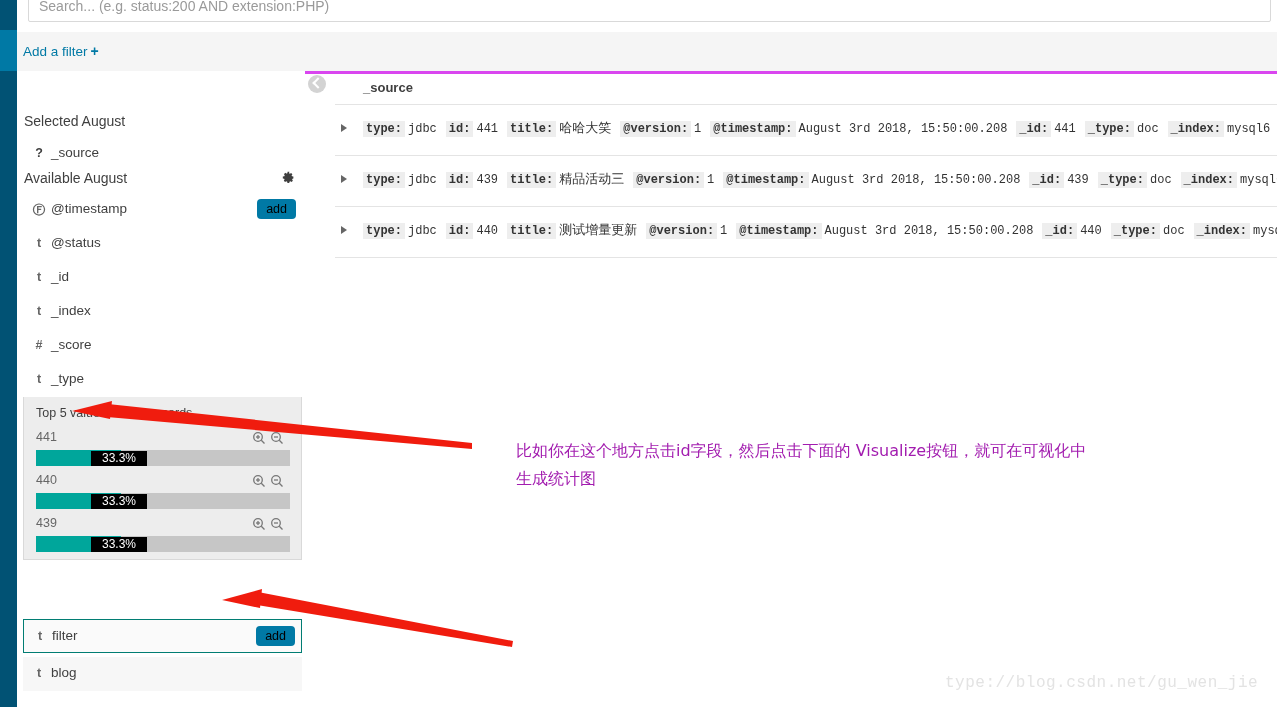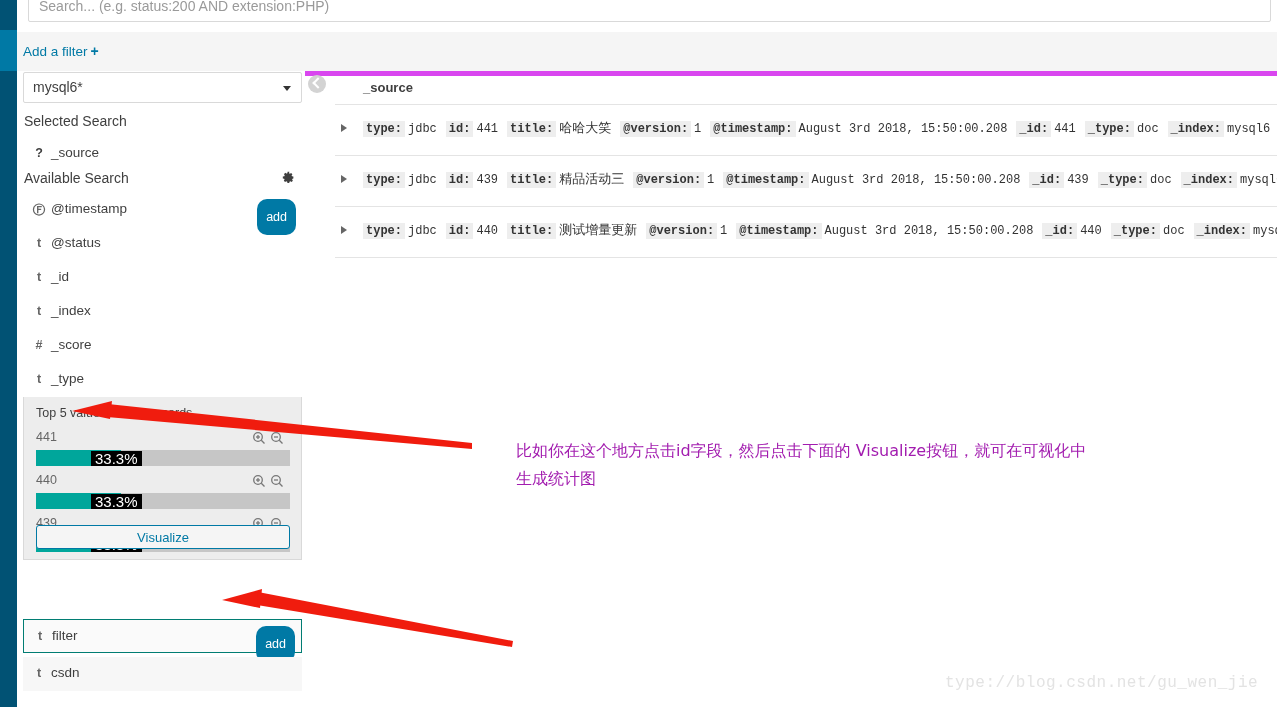--- a/index.html
+++ b/index.html
@@ -54,21 +54,21 @@
     outline: none;
   }
   #search-input::placeholder { color: #9a9a9a; opacity: 1; }
 
   
   #filter-bar {
     position: absolute;
     left: 17px; top: 32px;
     width: 1260px; height: 39px;
     background: #f5f5f5;
-    border-bottom: 5px solid #d946ef;
+    border-bottom: 3px solid #d946ef;
   }
   #add-filter {
     position: absolute;
     left: 6px; top: 11px;
     color: #0079a5;
     font-size: 13.5px;
     cursor: pointer;
     white-space: nowrap;
   }
   #add-filter .plus {
@@ -155,26 +155,26 @@
   .field-row.hovered {
     border: 1px solid #017d73;
     background: #fafafa;
   }
   .field-row.grey-bg { background: #f7f7f7; }
 
   .add-btn {
     position: absolute;
     right: 6px; top: 6px;
     background: #0079a5;
-    color: #ffffff;
+    color: #000000;
     border: none;
-    border-radius: 10px;
+    border-radius: 4px;
     font-family: "Liberation Sans", sans-serif;
     font-size: 12.5px;
-    padding: 11px 9px;
+    padding: 3px 9px;
     cursor: pointer;
   }
 
   
   #field-details {
     position: absolute;
     left: 6px; top: 326px;
     width: 279px; height: 163px;
     background: #ededed;
     border: 1px solid #d9d9d9;
@@ -213,22 +213,22 @@
     position: absolute;
     left: 0; top: 0;
     height: 16px;
     background: #00a69b;
   }
   .bucket .pct {
     position: absolute;
     top: 21px;
     background: #000000;
     color: #ffffff;
-    font-size: 15px;
-    padding: 1px 4px;
+    font-size: 12px;
+    padding: 1px 11px;
     line-height: 13px;
   }
   #visualize-btn {
     position: absolute;
     left: 12px; bottom: 10px;
     width: 254px; height: 24px;
     border: 1px solid #0079a5;
     border-radius: 3px;
     background: #f5f5f5;
     color: #0079a5;
@@ -345,33 +345,29 @@
 <div id="searchbar-row">
   <input id="search-input" type="text" placeholder="Search... (e.g. status:200 AND extension:PHP)" style="">
 </div>
 
 <div id="filter-bar">
   <span id="add-filter"><span>Add a filter</span><span class="plus">+</span></span>
 </div>
 
 <div id="sidebar">
 
-  <div id="index-pattern-select">
-    <span class="label">mysql6*</span>
-    <span class="caret"></span>
-  </div>
-
-  <div class="section-title" id="selected-fields-title">Selected Search</div>
+
+  <div class="section-title" id="selected-fields-title">Selected August</div>
 
   <div class="field-row selected-field" style="top:66px;">
     <span class="ftype">?</span>
     <span class="fname">_source</span>
   </div>
 
-  <div class="section-title" id="available-fields-title">Available Search</div>
+  <div class="section-title" id="available-fields-title">Available August</div>
 
   <svg id="fields-settings-gear" viewBox="0 0 16 16">
     <path fill="#3f3f3f" d="M8 5.2a2.8 2.8 0 100 5.6 2.8 2.8 0 000-5.6zm0 4.2a1.4 1.4 0 110-2.8 1.4 1.4 0 010 2.8z"></path>
     <path fill="#3f3f3f" d="M14 9.1V6.9l-1.7-.3a4.6 4.6 0 00-.5-1.2l1-1.4-1.6-1.6-1.4 1a4.6 4.6 0 00-1.2-.5L9.1 1H6.9l-.3 1.7c-.4.1-.8.3-1.2.5l-1.4-1L2.4 3.9l1 1.4c-.2.4-.4.8-.5 1.2L1 6.9v2.2l1.7.3c.1.4.3.8.5 1.2l-1 1.4 1.6 1.6 1.4-1c.4.2.8.4 1.2.5l.3 1.7h2.2l.3-1.7c.4-.1.8-.3 1.2-.5l1.4 1 1.6-1.6-1-1.4c.2-.4.4-.8.5-1.2L14 9.1z"></path>
   </svg>
 
   <div class="field-row" style="top:122px;">
     <span class="ftype">Ⓕ</span>
     <span class="fname">@timestamp</span>
     <button class="add-btn">add</button>
@@ -472,32 +468,31 @@
             <line x1="22" y1="6" x2="26" y2="6"></line>
           </g>
         </svg>
       </span>
       <span class="bar-track">
         <span class="bar-fill" style="width:84.6px;"></span>
       </span>
       <span class="pct" style="left:55px;">33.3%</span>
     </div>
 
-    <button id="visualize-btn">Visualize</button>
   </div>
 
   <div class="field-row hovered" style="top:548px;">
     <span class="ftype">t</span>
     <span class="fname">filter</span>
     <button class="add-btn">add</button>
   </div>
 
   <div class="field-row grey-bg" style="top:586px;">
     <span class="ftype">t</span>
-    <span class="fname">csdn</span>
+    <span class="fname">blog</span>
   </div>
 </div>
 
 <div id="sidebar-collapse">
   <span class="chev"></span>
 </div>
 
 <div id="doc-table">
   <div id="doc-header">
     <span class="colname">_source</span>

